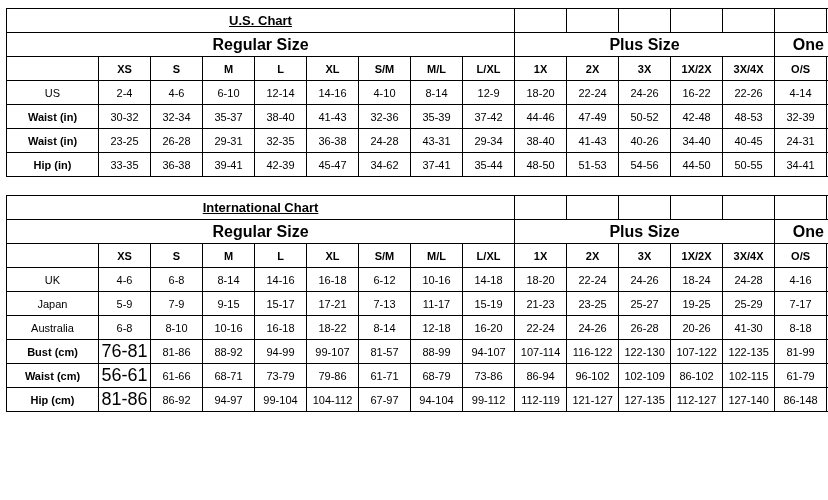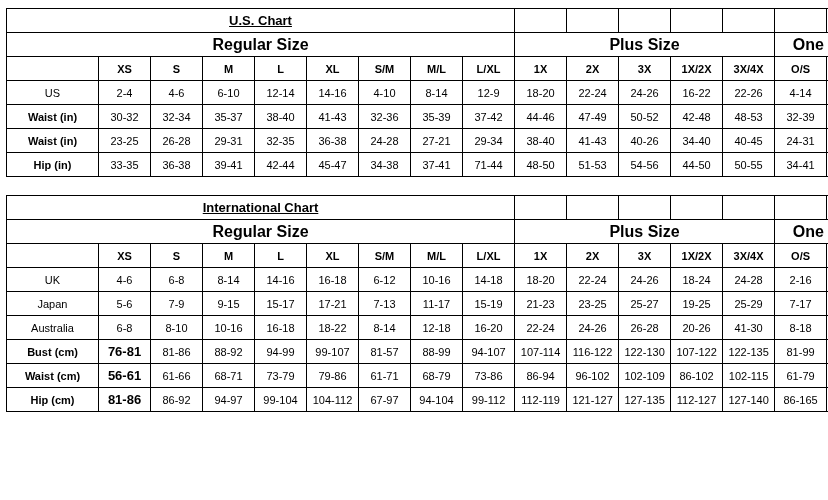--- a/index.html
+++ b/index.html
@@ -68,22 +68,22 @@
     border: 1px solid #000;
   }
   td.noborder {
     border: none;
   }
   td.hdr {
     font-weight: bold;
     margin-top: 34px;
   }
   td.bigval {
-    font-weight: bold;
-    font-size: 13px;
+    font-weight: normal;
+    font-size: 18px;
   }
   .title-underline {
     text-decoration: underline;
   }
   .section-gap {
     height: 18px;
   }
 </style>
 </head>
 <body>
@@ -185,41 +185,41 @@
       </tr>
 
       <tr>
         <td class="label-cell bold">Waist (in)</td>
         <td>23-25</td>
         <td>26-28</td>
         <td>29-31</td>
         <td>32-35</td>
         <td>36-38</td>
         <td>24-28</td>
-        <td>27-21</td>
+        <td>43-31</td>
         <td>29-34</td>
         <td>38-40</td>
         <td>41-43</td>
         <td>40-26</td>
         <td>34-40</td>
         <td>40-45</td>
         <td>24-31</td>
         <td>34-43</td>
       </tr>
 
       <tr>
         <td class="label-cell bold">Hip (in)</td>
         <td>33-35</td>
         <td>36-38</td>
         <td>39-41</td>
-        <td>42-44</td>
+        <td>42-39</td>
         <td>45-47</td>
-        <td>34-38</td>
+        <td>34-62</td>
         <td>37-41</td>
-        <td>71-44</td>
+        <td>35-44</td>
         <td>48-50</td>
         <td>51-53</td>
         <td>54-56</td>
         <td>44-50</td>
         <td>50-55</td>
         <td>34-41</td>
         <td>44-53</td>
       </tr>
     </tbody>
   </table>
@@ -290,27 +290,27 @@
         <td>14-16</td>
         <td>16-18</td>
         <td>6-12</td>
         <td>10-16</td>
         <td>14-18</td>
         <td>18-20</td>
         <td>22-24</td>
         <td>24-26</td>
         <td>18-24</td>
         <td>24-28</td>
-        <td>2-16</td>
+        <td>4-16</td>
         <td>18-26</td>
       </tr>
 
       <tr>
         <td class="label-cell">Japan</td>
-        <td>5-6</td>
+        <td>5-9</td>
         <td>7-9</td>
         <td>9-15</td>
         <td>15-17</td>
         <td>17-21</td>
         <td>7-13</td>
         <td>11-17</td>
         <td>15-19</td>
         <td>21-23</td>
         <td>23-25</td>
         <td>25-27</td>
@@ -385,19 +385,19 @@
         <td>99-104</td>
         <td>104-112</td>
         <td>67-97</td>
         <td>94-104</td>
         <td>99-112</td>
         <td>112-119</td>
         <td>121-127</td>
         <td>127-135</td>
         <td>112-127</td>
         <td>127-140</td>
-        <td>86-165</td>
+        <td>86-148</td>
         <td>112-135</td>
       </tr>
     </tbody>
   </table>
 
 </div>
 
 </body></html>

